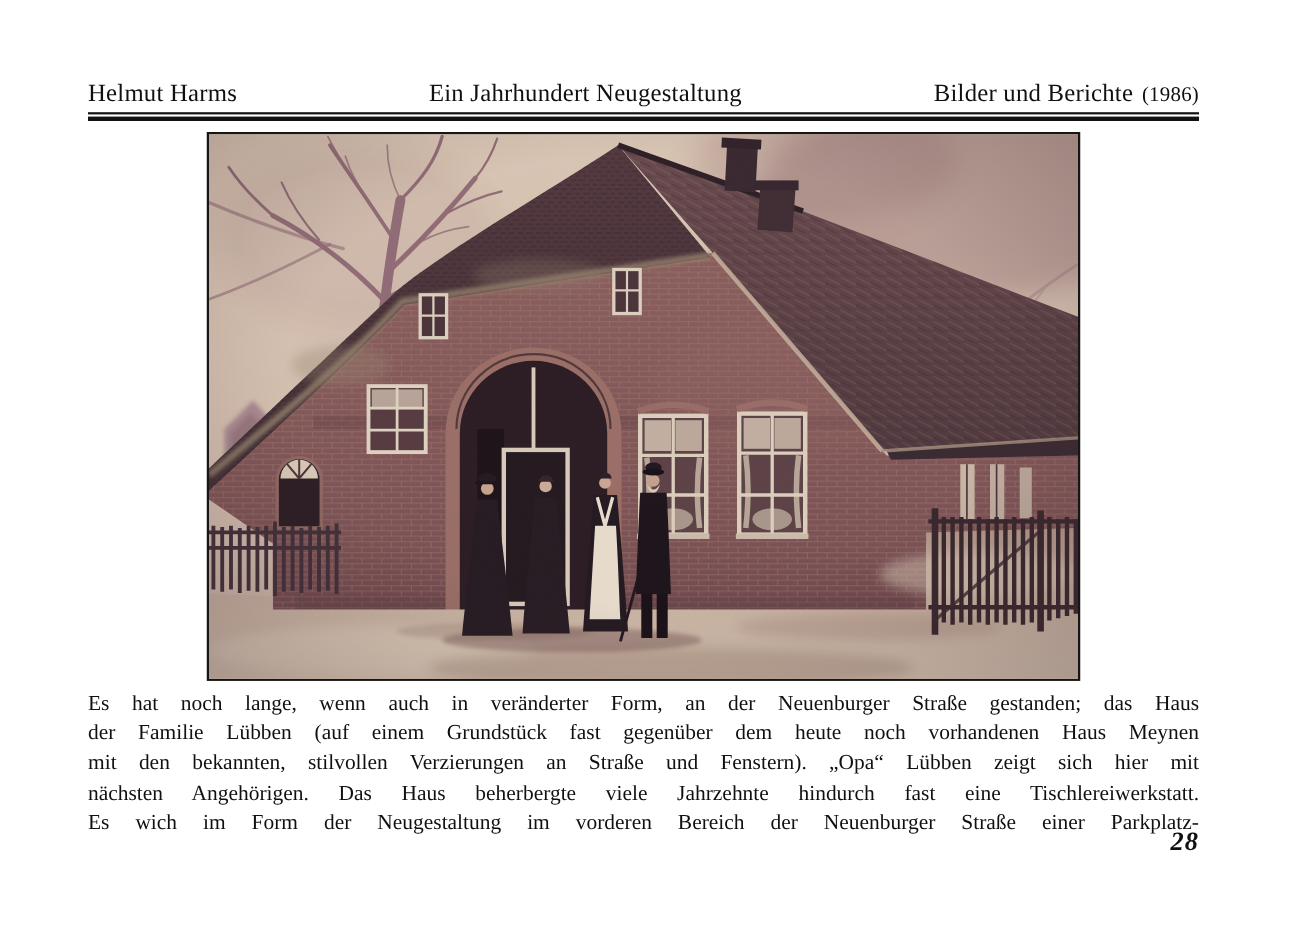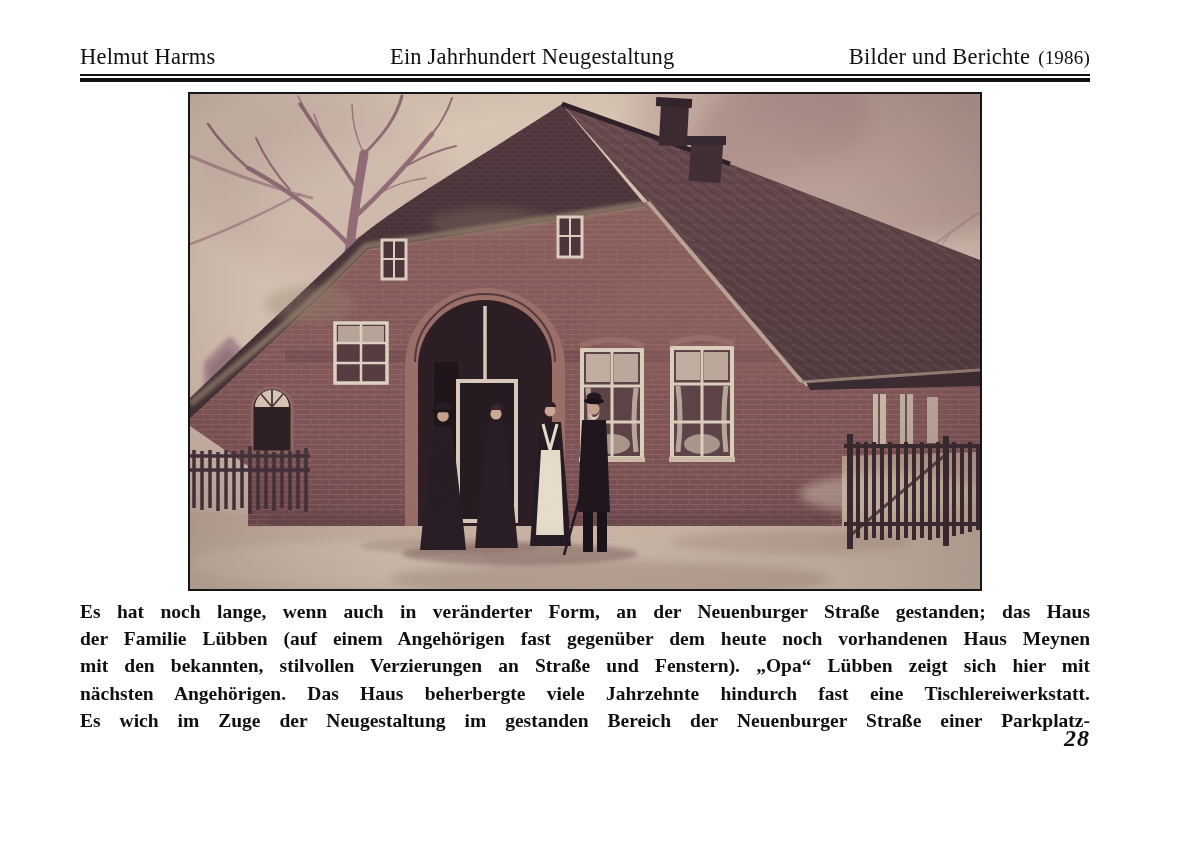--- a/index.html
+++ b/index.html
@@ -1,34 +1,34 @@
 <!DOCTYPE html>
 <html><head>
 <meta charset="utf-8">
 <style>
   html,body{margin:0;padding:0;background:#ffffff;}
   body{width:1189px;height:841px;overflow:hidden;font-family:"Liberation Serif",serif;color:#101010;}
   .page{position:relative;width:1189px;height:841px;background:#ffffff;}
 
   
   .running-head{
-    margin-left:80px;width:1010px;padding-top:44px;
+    margin-left:80px;width:1010px;padding-top:72px;
     display:flex;justify-content:space-between;align-items:baseline;
     font-size:22.5px;letter-spacing:.2px;white-space:nowrap;
   }
   .running-head .rh-year{font-size:19px;margin-left:8px;}
   .rule-thin{margin:4px 0 0 80px;width:1010px;height:2px;background:#121212;}
   .rule-thick{margin:2px 0 0 80px;width:1010px;height:4px;background:#121212;}
 
   
   .photo{margin:10px 0 0 188px;width:790px;height:495px;border:2px solid #161616;background:#cdb7a8;}
   .photo svg{display:block;}
 
   
-  .caption{margin:7px 0 0 80px;width:1010px;font-weight:bold;font-size:19.5px;line-height:27.2px;}
+  .caption{margin:7px 0 0 80px;width:1010px;font-weight:normal;font-size:19.5px;line-height:27.2px;}
   .caption-line{text-align:justify;text-align-last:justify;}
   .caption-line.last{text-align:left;text-align-last:left;}
 
   
   .page-number{margin:-9px 0 0 80px;width:1010px;text-align:right;
     font-weight:bold;font-style:italic;font-size:24px;letter-spacing:1px;}
 </style>
 </head>
 <body>
 
@@ -283,21 +283,21 @@
         </g>
       </g>
 
       <rect x="0" y="0" width="790" height="495" fill="url(#vignette)"></rect>
       <rect x="0" y="0" width="790" height="495" filter="url(#grain)" opacity="0.07"></rect>
     </svg>
   </figure>
 
   <div class="caption">
     <div class="caption-line">Es hat noch lange, wenn auch in veränderter Form, an der Neuenburger Straße gestanden; das Haus</div>
-    <div class="caption-line">der Familie Lübben (auf einem Angehörigen fast gegenüber dem heute noch vorhandenen Haus Meynen</div>
+    <div class="caption-line">der Familie Lübben (auf einem Grundstück fast gegenüber dem heute noch vorhandenen Haus Meynen</div>
     <div class="caption-line">mit den bekannten, stilvollen Verzierungen an Straße und Fenstern). „Opa“ Lübben zeigt sich hier mit</div>
     <div class="caption-line">nächsten Angehörigen. Das Haus beherbergte viele Jahrzehnte hindurch fast eine Tischlereiwerkstatt.</div>
-    <div class="caption-line">Es wich im Zuge der Neugestaltung im gestanden Bereich der Neuenburger Straße einer Parkplatz-</div>
+    <div class="caption-line">Es wich im Form der Neugestaltung im vorderen Bereich der Neuenburger Straße einer Parkplatz-</div>
   </div>
 
   <div class="page-number">28</div>
 
 </div>
 
 </body></html>

